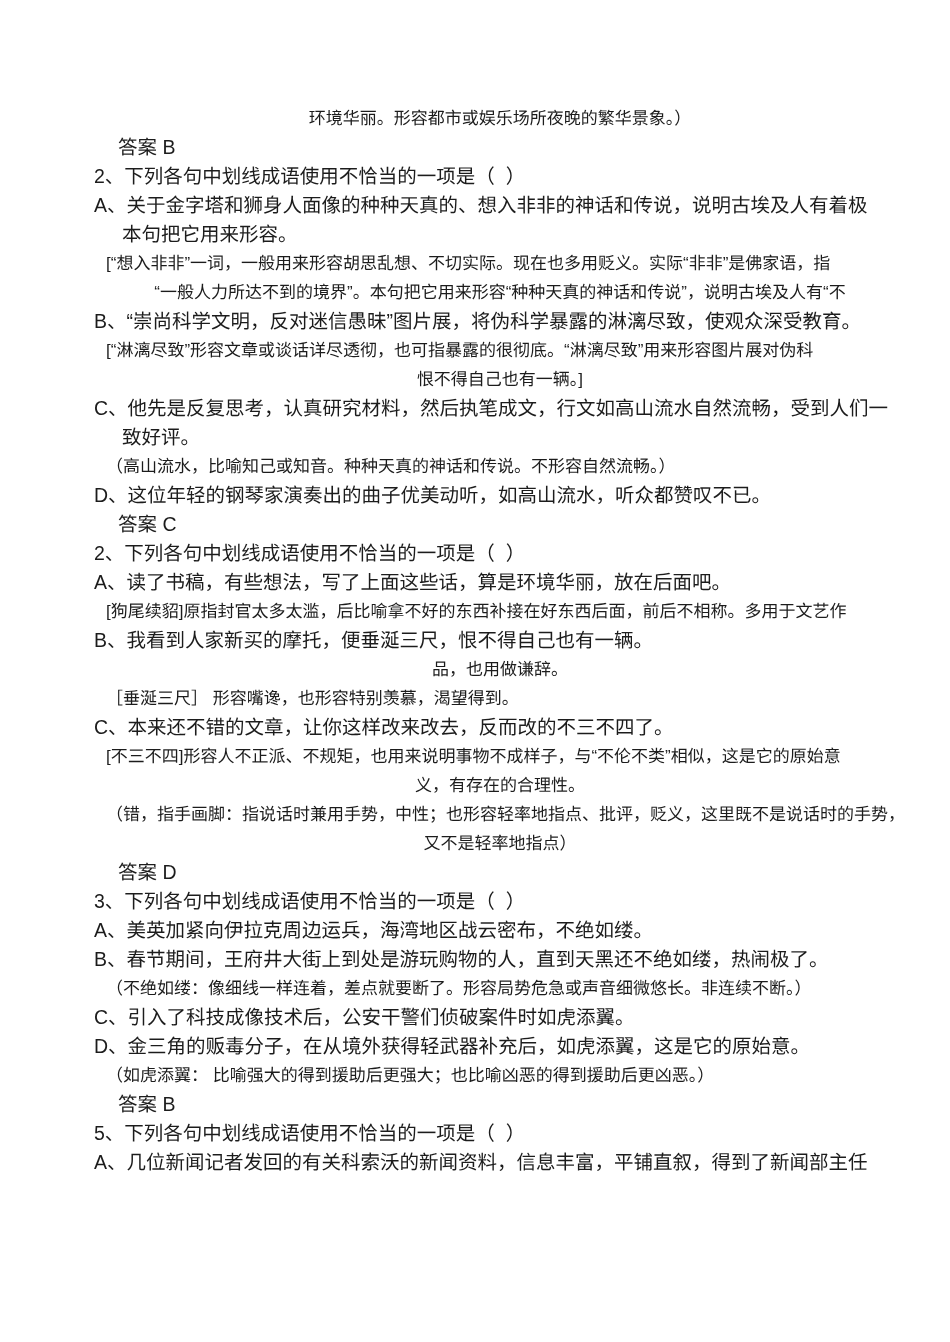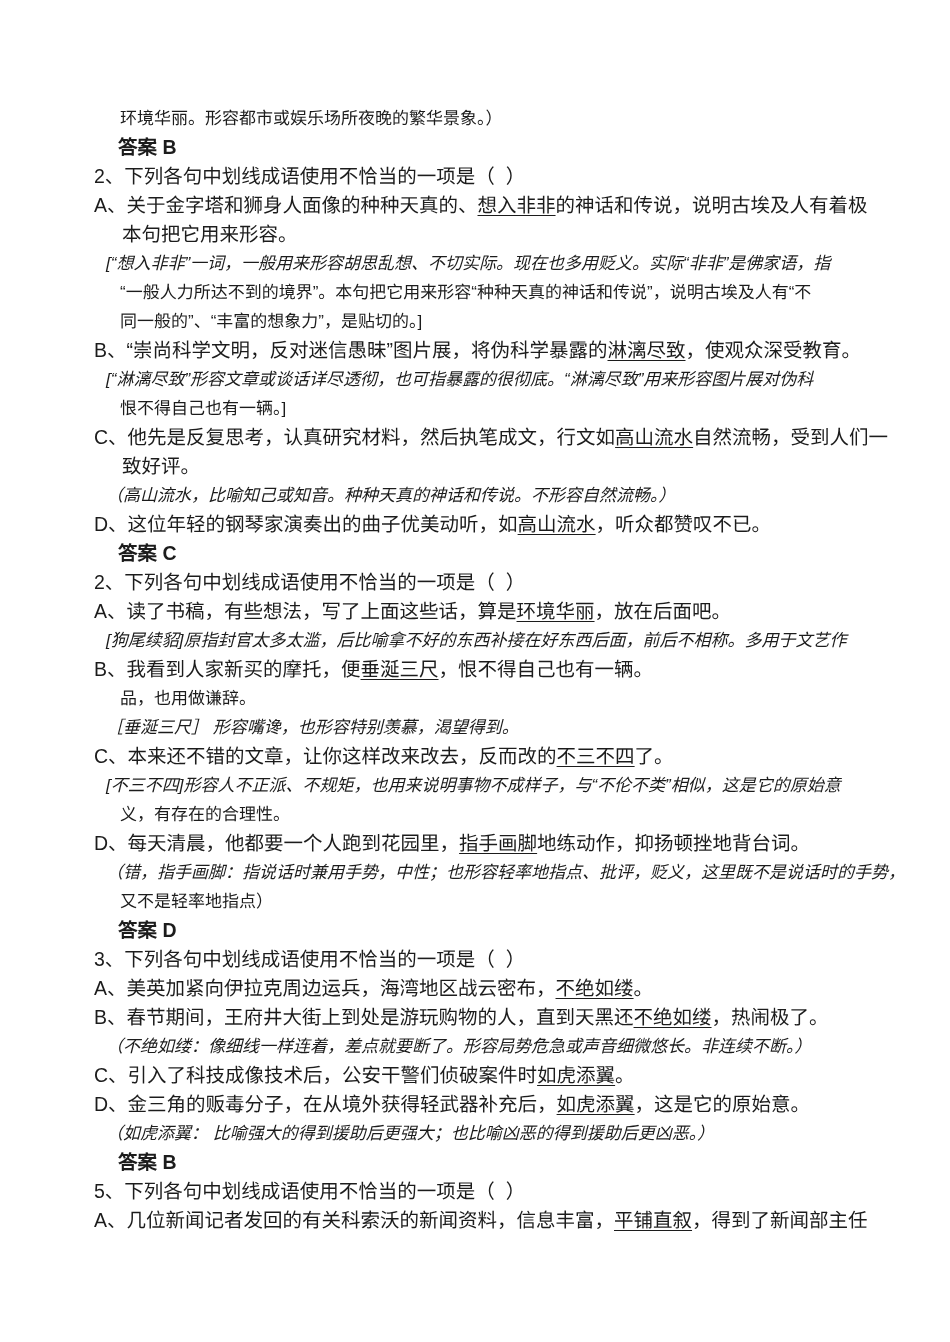--- a/index.html
+++ b/index.html
@@ -28,60 +28,57 @@
     line-height: 29px;
     height: 29px;
     overflow: visible;
   }
   
   .line.main  { font-size: 19.5px; }
   .line.small { font-size: 17px; }
   
   .indent-start     { margin-left: 0; }       
   .indent-cont      { margin-left: 28px; }    
-  .indent-answer    { margin-left: 24px; font-weight: bold; }    
-  .indent-expl      { margin-left: 12px; font-style: italic; }    
-  .indent-expl-cont { margin-left: 26px; }    
+  .indent-answer    { margin-left: 24px; }    
+  .indent-expl      { margin-left: 12px; }    
+  .indent-expl-cont { margin-left: 26px; text-align: center; }    
   .u {
-    text-decoration: underline;
     text-decoration-thickness: 1px;
     text-underline-offset: 3px;
   }
 </style>
 </head>
 <body style="background: rgb(255, 255, 255); color: rgb(28, 28, 28);">
 
 <div class="page">
   <div class="doc-content">
       <div class="line small indent-expl-cont"><span>环境华丽。形容都市或娱乐场所夜晚的繁华景象。）</span></div>
       <div class="line main indent-answer"><span>答案 B</span></div>
       <div class="line main indent-start"><span>2、下列各句中划线成语使用不恰当的一项是（  ）</span></div>
       <div class="line main indent-start"><span>A、关于金字塔和狮身人面像的种种天真的、</span><span class="u">想入非非</span><span>的神话和传说，说明古埃及人有着极</span></div>
       <div class="line main indent-cont"><span>本句把它用来形容。</span></div>
       <div class="line small indent-expl"><span>[“想入非非”一词，一般用来形容胡思乱想、不切实际。现在也多用贬义。实际“非非”是佛家语，指</span></div>
       <div class="line small indent-expl-cont"><span>“一般人力所达不到的境界”。本句把它用来形容“种种天真的神话和传说”，说明古埃及人有“不</span></div>
-      <div class="line small indent-expl-cont"><span>同一般的”、“丰富的想象力”，是贴切的。]</span></div>
       <div class="line main indent-start"><span>B、“崇尚科学文明，反对迷信愚昧”图片展，将伪科学暴露的</span><span class="u">淋漓尽致</span><span>，使观众深受教育。</span></div>
       <div class="line small indent-expl"><span>[“淋漓尽致”形容文章或谈话详尽透彻，也可指暴露的很彻底。“淋漓尽致”用来形容图片展对伪科</span></div>
       <div class="line small indent-expl-cont"><span>恨不得自己也有一辆。]</span></div>
       <div class="line main indent-start"><span>C、他先是反复思考，认真研究材料，然后执笔成文，行文如</span><span class="u">高山流水</span><span>自然流畅，受到人们一</span></div>
       <div class="line main indent-cont"><span>致好评。</span></div>
       <div class="line small indent-expl"><span>（高山流水，比喻知己或知音。种种天真的神话和传说。不形容自然流畅。）</span></div>
       <div class="line main indent-start"><span>D、这位年轻的钢琴家演奏出的曲子优美动听，如</span><span class="u">高山流水</span><span>，听众都赞叹不已。</span></div>
       <div class="line main indent-answer"><span>答案 C</span></div>
       <div class="line main indent-start"><span>2、下列各句中划线成语使用不恰当的一项是（  ）</span></div>
       <div class="line main indent-start"><span>A、读了书稿，有些想法，写了上面这些话，算是</span><span class="u">环境华丽</span><span>，放在后面吧。</span></div>
       <div class="line small indent-expl"><span>[狗尾续貂]原指封官太多太滥，后比喻拿不好的东西补接在好东西后面，前后不相称。多用于文艺作</span></div>
       <div class="line main indent-start"><span>B、我看到人家新买的摩托，便</span><span class="u">垂涎三尺</span><span>，恨不得自己也有一辆。</span></div>
       <div class="line small indent-expl-cont"><span>品，也用做谦辞。</span></div>
       <div class="line small indent-expl"><span>［垂涎三尺］ 形容嘴谗，也形容特别羡慕，渴望得到。</span></div>
       <div class="line main indent-start"><span>C、本来还不错的文章，让你这样改来改去，反而改的</span><span class="u">不三不四</span><span>了。</span></div>
       <div class="line small indent-expl"><span>[不三不四]形容人不正派、不规矩，也用来说明事物不成样子，与“不伦不类”相似，这是它的原始意</span></div>
       <div class="line small indent-expl-cont"><span>义，有存在的合理性。</span></div>
-      <div class="line main indent-start"><span>D、每天清晨，他都要一个人跑到花园里，</span><span class="u">指手画脚</span><span>地练动作，抑扬顿挫地背台词。</span></div>
       <div class="line small indent-expl"><span>（错，指手画脚：指说话时兼用手势，中性；也形容轻率地指点、批评，贬义，这里既不是说话时的手势，</span></div>
       <div class="line small indent-expl-cont"><span>又不是轻率地指点）</span></div>
       <div class="line main indent-answer"><span>答案 D</span></div>
       <div class="line main indent-start"><span>3、下列各句中划线成语使用不恰当的一项是（  ）</span></div>
       <div class="line main indent-start"><span>A、美英加紧向伊拉克周边运兵，海湾地区战云密布，</span><span class="u">不绝如缕</span><span>。</span></div>
       <div class="line main indent-start"><span>B、春节期间，王府井大街上到处是游玩购物的人，直到天黑还</span><span class="u">不绝如缕</span><span>，热闹极了。</span></div>
       <div class="line small indent-expl"><span>（不绝如缕：像细线一样连着，差点就要断了。形容局势危急或声音细微悠长。非连续不断。）</span></div>
       <div class="line main indent-start"><span>C、引入了科技成像技术后，公安干警们侦破案件时</span><span class="u">如虎添翼</span><span>。</span></div>
       <div class="line main indent-start"><span>D、金三角的贩毒分子，在从境外获得轻武器补充后，</span><span class="u">如虎添翼</span><span>，这是它的原始意。</span></div>
       <div class="line small indent-expl"><span>（如虎添翼： 比喻强大的得到援助后更强大；也比喻凶恶的得到援助后更凶恶。）</span></div>

